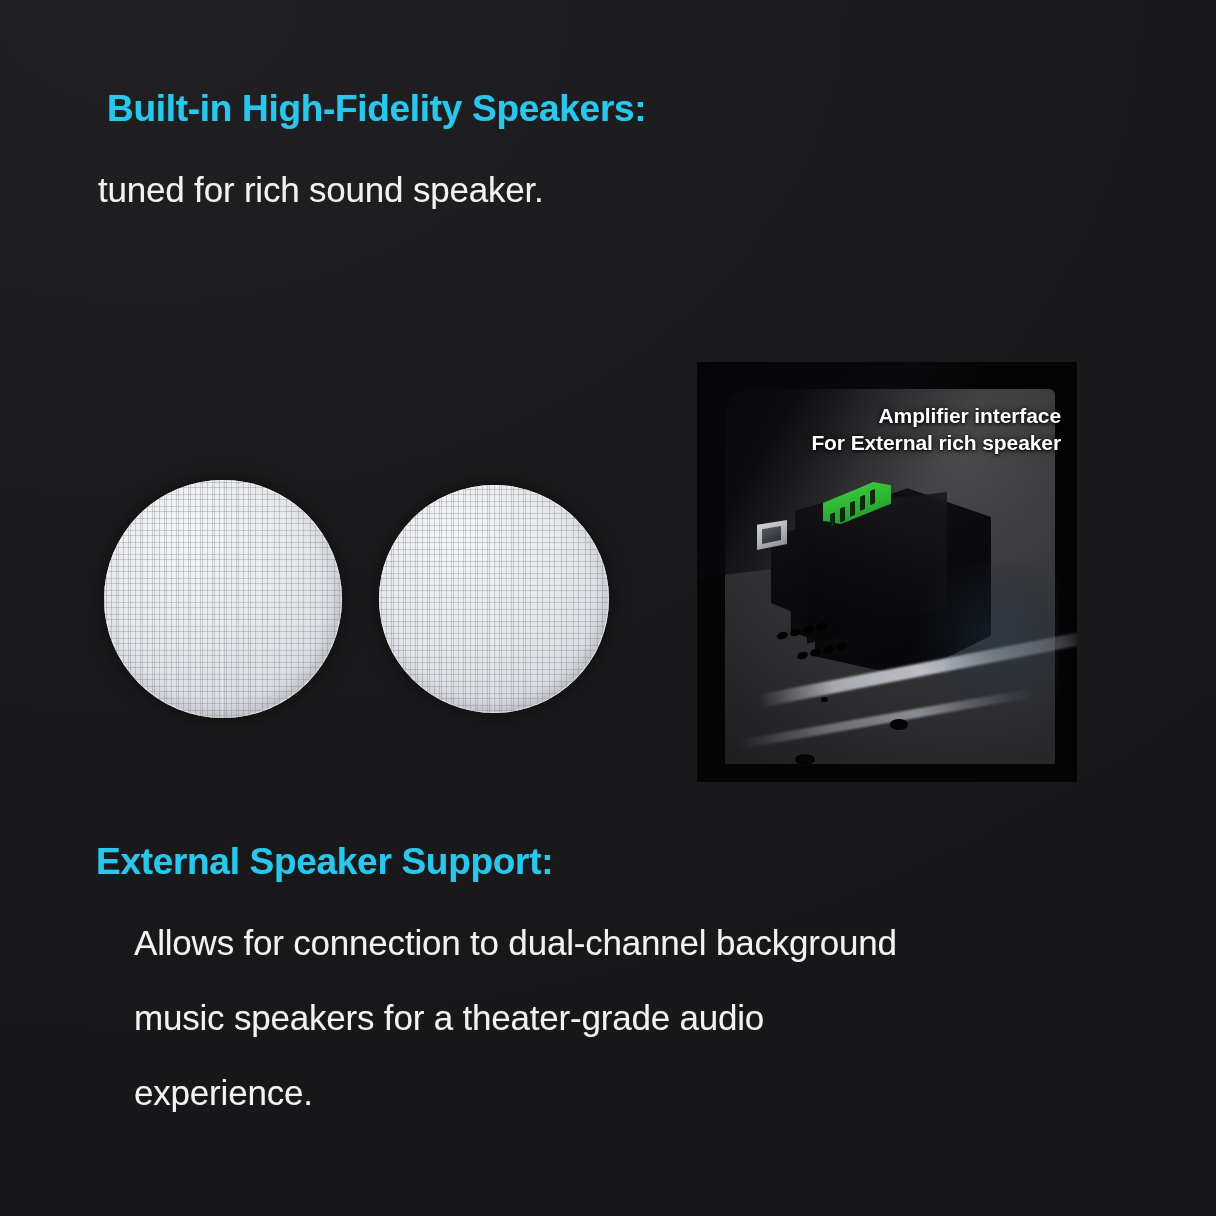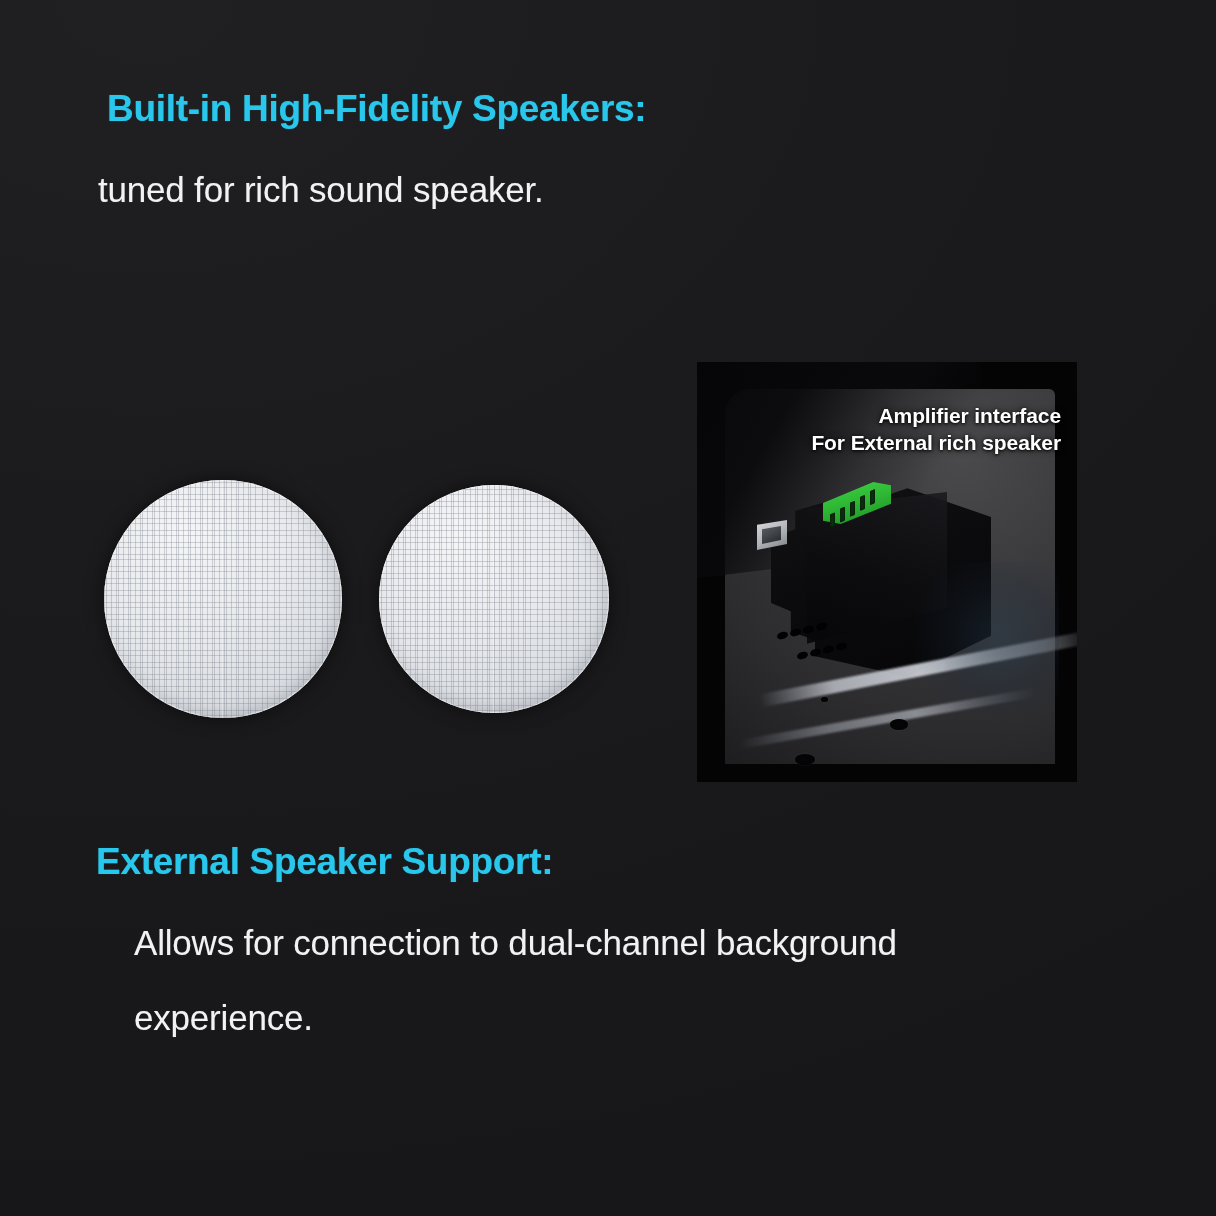--- a/index.html
+++ b/index.html
@@ -343,16 +343,17 @@
     <div id="photo-caption">
       <span class="line">Amplifier interface</span>
       <span class="line">For External rich speaker</span>
     </div>
   </div>
 
   <h2 class="heading" id="heading-2">External Speaker Support:</h2>
 
   <div class="body-text" id="body-2">
     <span class="line">Allows for connection to dual-channel background</span>
+    <span class="line">music speakers for a theater-grade audio</span>
     <span class="line">experience.</span>
   </div>
 
 </div>
 
 </body></html>

